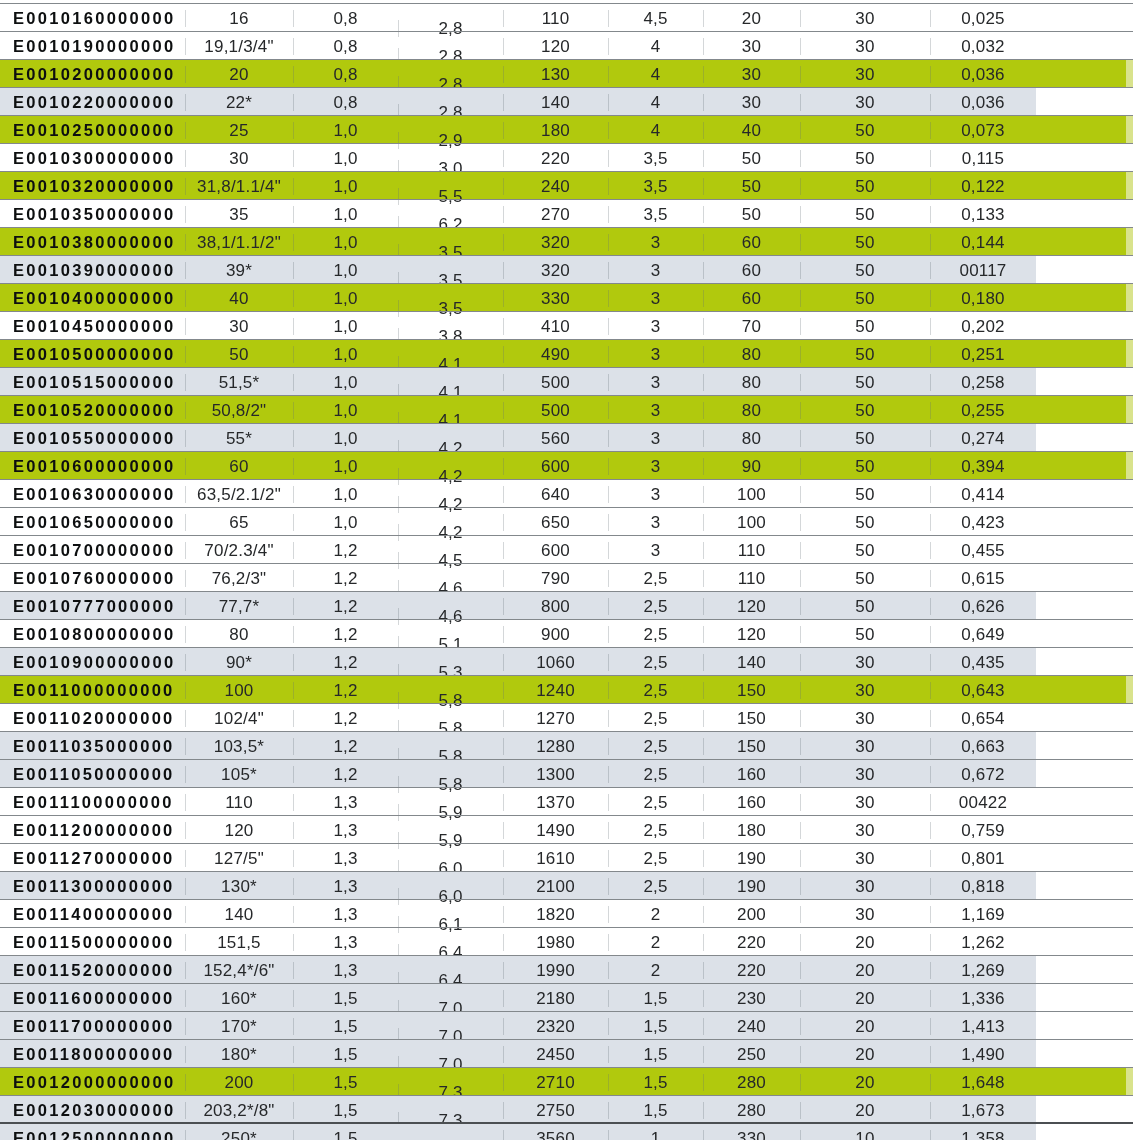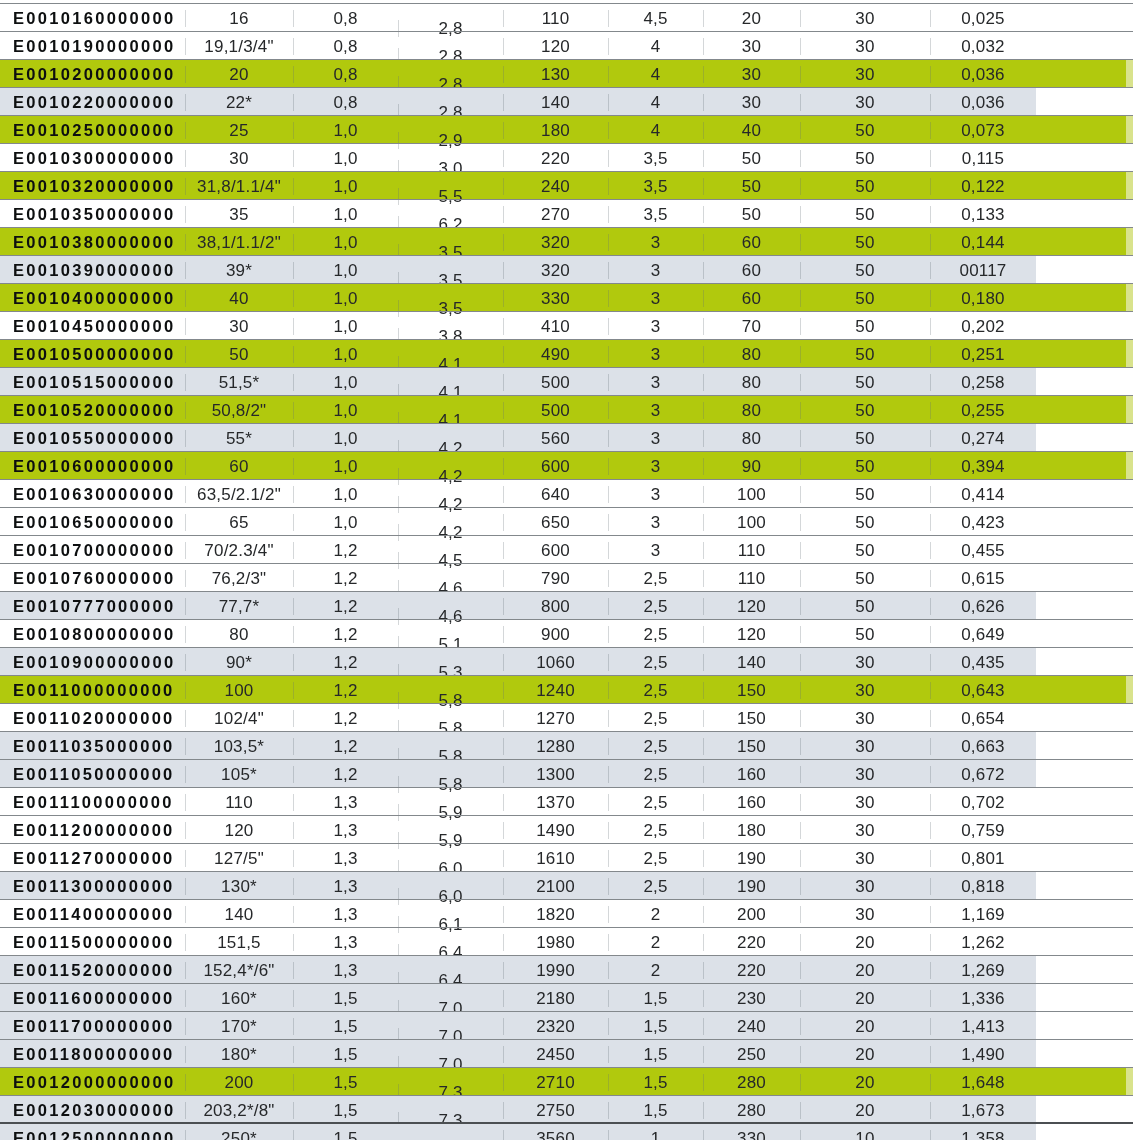--- a/index.html
+++ b/index.html
@@ -373,21 +373,21 @@
   </div>
       <div class="row">
     <div class="cell c1">E0011100000000</div>
     <div class="cell c2 vline">110</div>
     <div class="cell c3 vline v">1,3</div>
     <div class="cell c4 vline v">5,9</div>
     <div class="cell c5 vline v">1370</div>
     <div class="cell c6 vline v">2,5</div>
     <div class="cell c7 vline v">160</div>
     <div class="cell c8 vline v">30</div>
-    <div class="cell c9 vline v">0,702</div>
+    <div class="cell c9 vline v">00422</div>
     <div class="rule"></div>
   </div>
       <div class="row">
     <div class="cell c1">E0011200000000</div>
     <div class="cell c2 vline">120</div>
     <div class="cell c3 vline v">1,3</div>
     <div class="cell c4 vline v">5,9</div>
     <div class="cell c5 vline v">1490</div>
     <div class="cell c6 vline v">2,5</div>
     <div class="cell c7 vline v">180</div>

